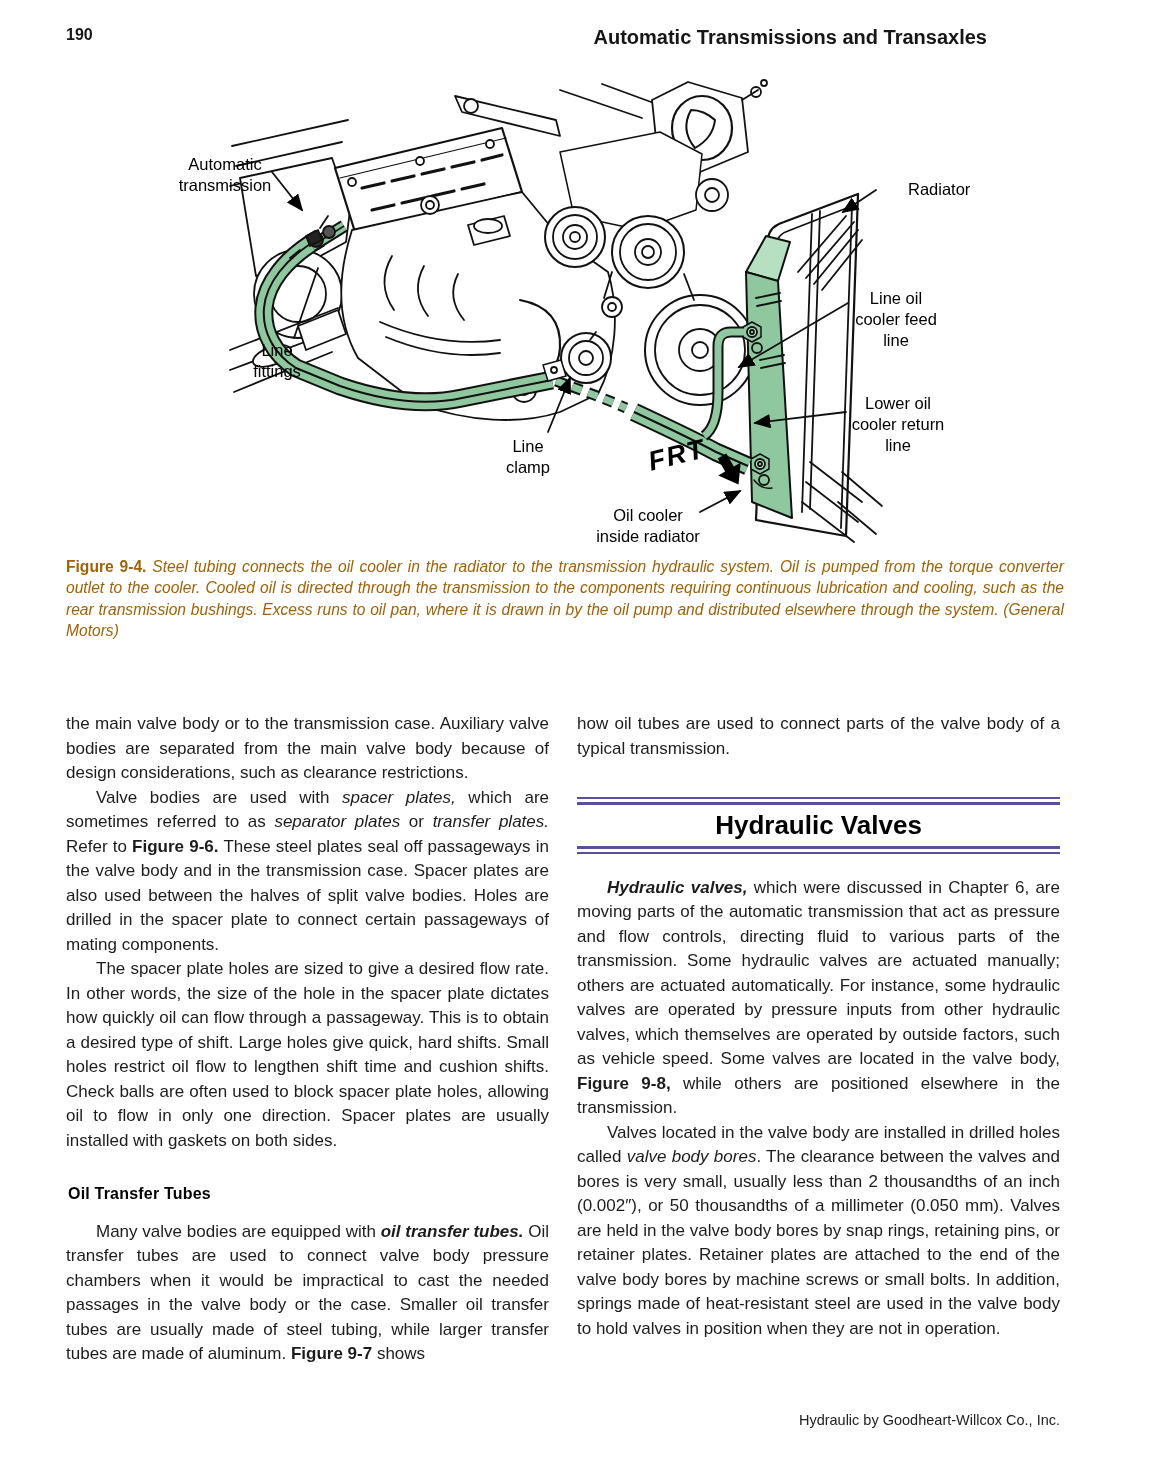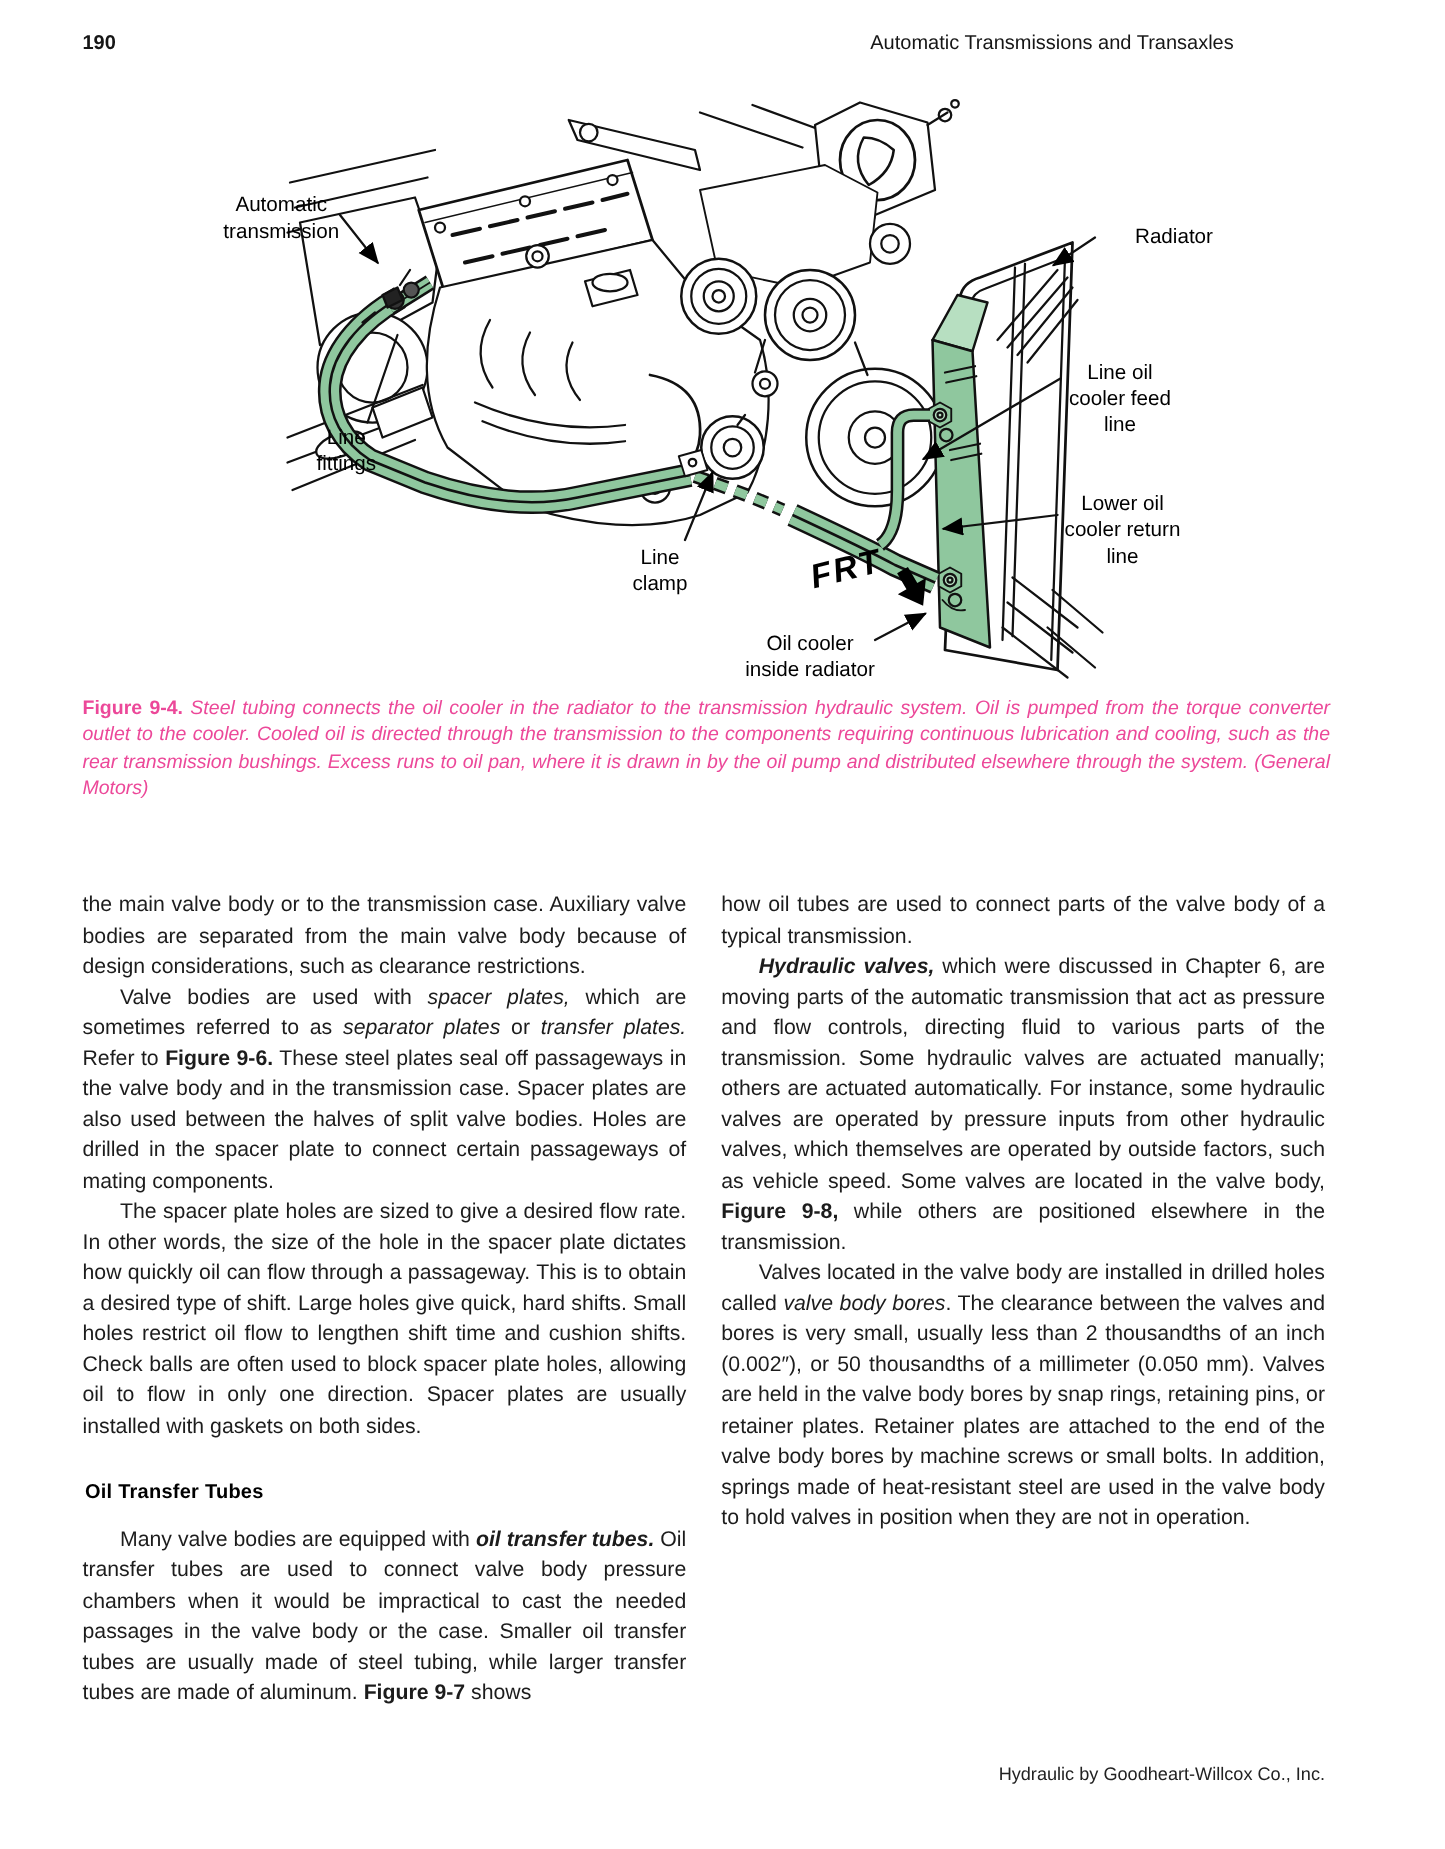--- a/index.html
+++ b/index.html
@@ -3,37 +3,37 @@
 <meta charset="utf-8">
 <style>
   :root{ --purple:#5a4e9e; --ink:#161616; }
   html,body{margin:0;padding:0;background:#fff;}
   .page{
     position:relative; width:1156px; height:1479px; background:#fff;
     font-family:"Liberation Sans", sans-serif; color:var(--ink); overflow:hidden;border-radius:20px;
   }
   
   .pg-num{position:absolute; left:66px; top:26px; font-size:16px; font-weight:bold;}
-  .run-head{position:absolute; right:169px; top:26px; font-size:16px; font-weight:normal;}
+  .run-head{position:absolute; right:169px; top:26px; font-size:20px; font-weight:bold;}
   
   .figure-area{position:absolute; left:0; top:60px; width:1156px; height:500px;}
   .figure-area svg{position:absolute; left:0; top:0;}
   .fig-label{
     position:absolute; font-size:16.5px; line-height:21px; text-align:center;
     white-space:pre-line; color:#000;
   }
   .fig-label.left-align{text-align:left;margin-left:28px;}
   .frt{
     position:absolute; left:648px; top:380px; font-size:27px; font-weight:bold;
     font-style:italic; letter-spacing:2px; transform:rotate(-14deg); color:#000;
   }
   
   .caption{
     position:absolute; left:66px; top:556px; width:998px;
-    font-size:15.6px; line-height:21.4px; text-align:justify; font-style:italic; color:#ec4899;
+    font-size:15.6px; line-height:21.4px; text-align:justify; font-style:italic; color:#a16207;
   }
   .cap-lead{font-style:normal; font-weight:bold;}
   
   .col{position:absolute; top:712px; width:483px; font-size:17px; line-height:24.5px; text-align:justify; color:#1c1c1c;}
   #col-left{left:66px;} #col-right{left:577px;}
   .col p{margin:0;}
   .col p.ind{text-indent:30px;}
   .col h2{font-size:16px; margin:29px 2px 13px; color:#000; letter-spacing:.2px; text-align:left;}
   .rule-block{margin:36px 0 22px;}
   .rule-block h1{font-size:26px; font-weight:bold; text-align:center; margin:8px 0; color:#000;}
@@ -262,18 +262,29 @@
 
   <div class="col" id="col-left">
       <p><span>the main valve body or to the transmission case. Auxiliary valve bodies are separated from the main valve body because of design considerations, such as clearance restrictions.</span></p>
       <p class="ind"><span>Valve bodies are used with </span><span style="font-style: italic;">spacer plates,</span><span> which are sometimes referred to as </span><span style="font-style: italic;">separator plates</span><span> or </span><span style="font-style: italic;">transfer plates.</span><span> Refer to </span><span style="font-weight: bold;">Figure 9-6.</span><span> These steel plates seal off passageways in the valve body and in the transmission case. Spacer plates are also used between the halves of split valve bodies. Holes are drilled in the spacer plate to connect certain passageways of mating components.</span></p>
       <p class="ind"><span>The spacer plate holes are sized to give a desired flow rate. In other words, the size of the hole in the spacer plate dictates how quickly oil can flow through a passageway. This is to obtain a desired type of shift. Large holes give quick, hard shifts. Small holes restrict oil flow to lengthen shift time and cushion shifts. Check balls are often used to block spacer plate holes, allowing oil to flow in only one direction. Spacer plates are usually installed with gaskets on both sides.</span></p>
       <h2>Oil Transfer Tubes</h2>
       <p class="ind"><span>Many valve bodies are equipped with </span><span style="font-weight: bold; font-style: italic;">oil transfer tubes.</span><span> Oil transfer tubes are used to connect valve body pressure chambers when it would be impractical to cast the needed passages in the valve body or the case. Smaller oil transfer tubes are usually made of steel tubing, while larger transfer tubes are made of aluminum. </span><span style="font-weight: bold;">Figure 9-7</span><span> shows</span></p>
     </div>
   <div class="col" id="col-right">
       <p><span>how oil tubes are used to connect parts of the valve body of a typical transmission.</span></p>
+      <div class="rule-block">
+        <div class="rg top">
+          <div class="a"></div>
+          <div class="b"></div>
+        </div>
+        <h1>Hydraulic Valves</h1>
+        <div class="rg bot">
+          <div class="a"></div>
+          <div class="b"></div>
+        </div>
+      </div>
       <p class="ind"><span style="font-weight: bold; font-style: italic;">Hydraulic valves,</span><span> which were discussed in Chapter 6, are moving parts of the automatic transmission that act as pressure and flow controls, directing fluid to various parts of the transmission. Some hydraulic valves are actuated manually; others are actuated automatically. For instance, some hydraulic valves are operated by pressure inputs from other hydraulic valves, which themselves are operated by outside factors, such as vehicle speed. Some valves are located in the valve body, </span><span style="font-weight: bold;">Figure 9-8,</span><span> while others are positioned elsewhere in the transmission.</span></p>
       <p class="ind"><span>Valves located in the valve body are installed in drilled holes called </span><span style="font-style: italic;">valve body bores</span><span>. The clearance between the valves and bores is very small, usually less than 2 thousandths of an inch (0.002″), or 50 thousandths of a millimeter (0.050 mm). Valves are held in the valve body bores by snap rings, retaining pins, or retainer plates. Retainer plates are attached to the end of the valve body bores by machine screws or small bolts. In addition, springs made of heat-resistant steel are used in the valve body to hold valves in position when they are not in operation.</span></p>
     </div>
 
   <div class="footer">Hydraulic by Goodheart-Willcox Co., Inc.</div>
 </div>
 
 </body></html>

